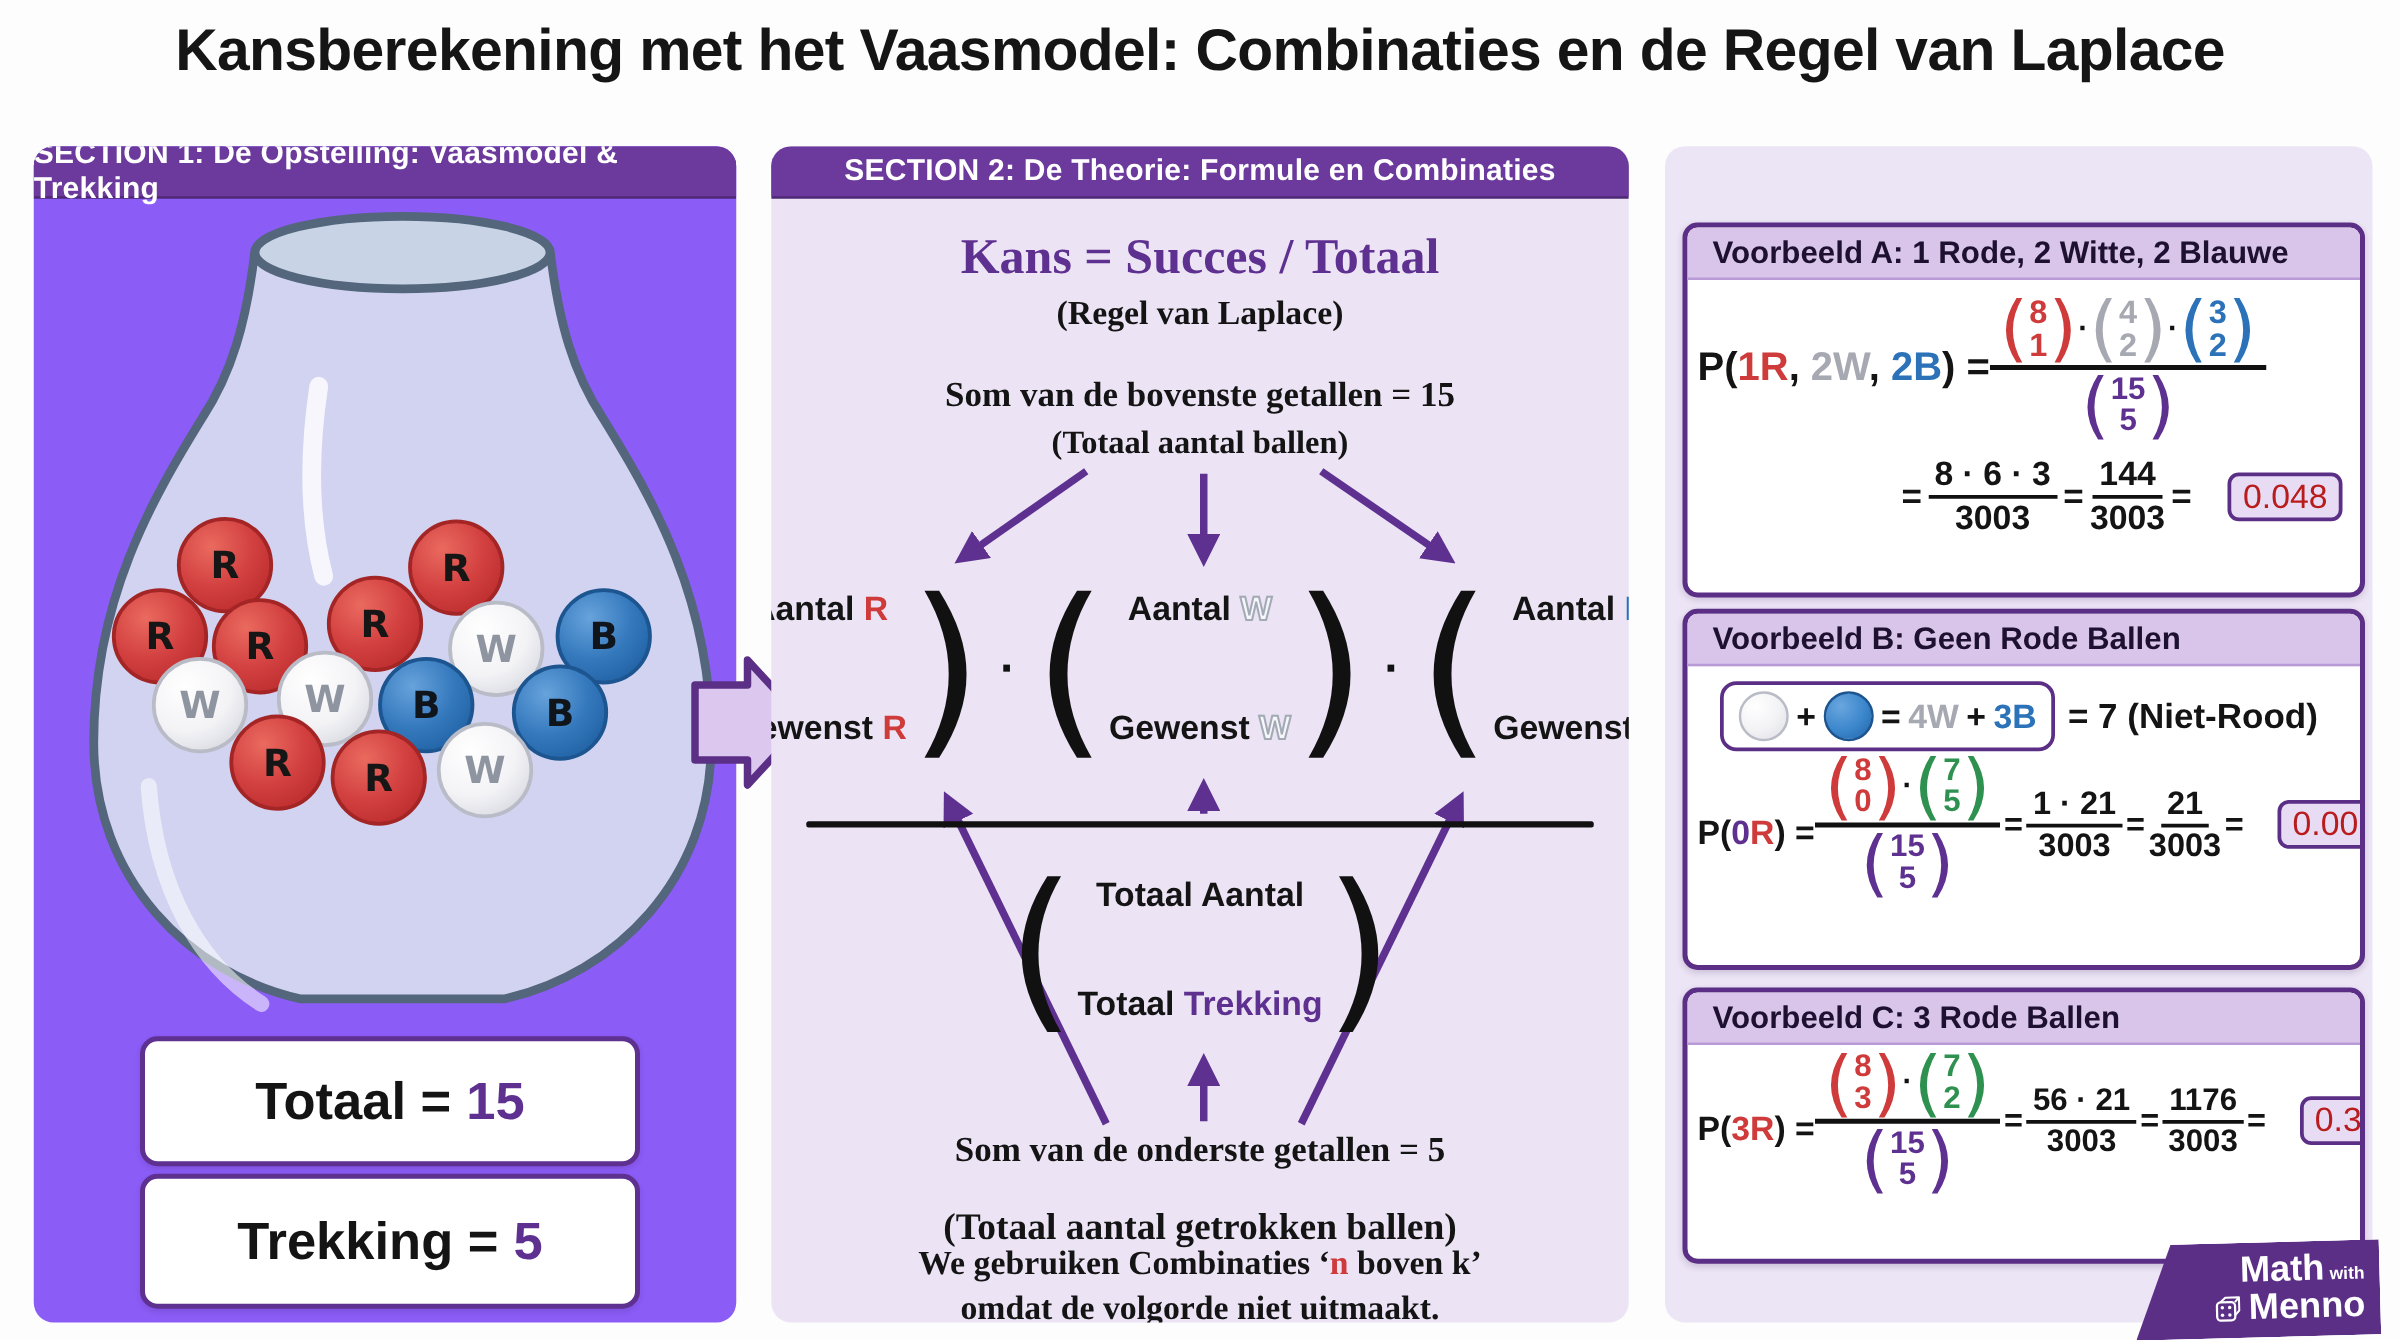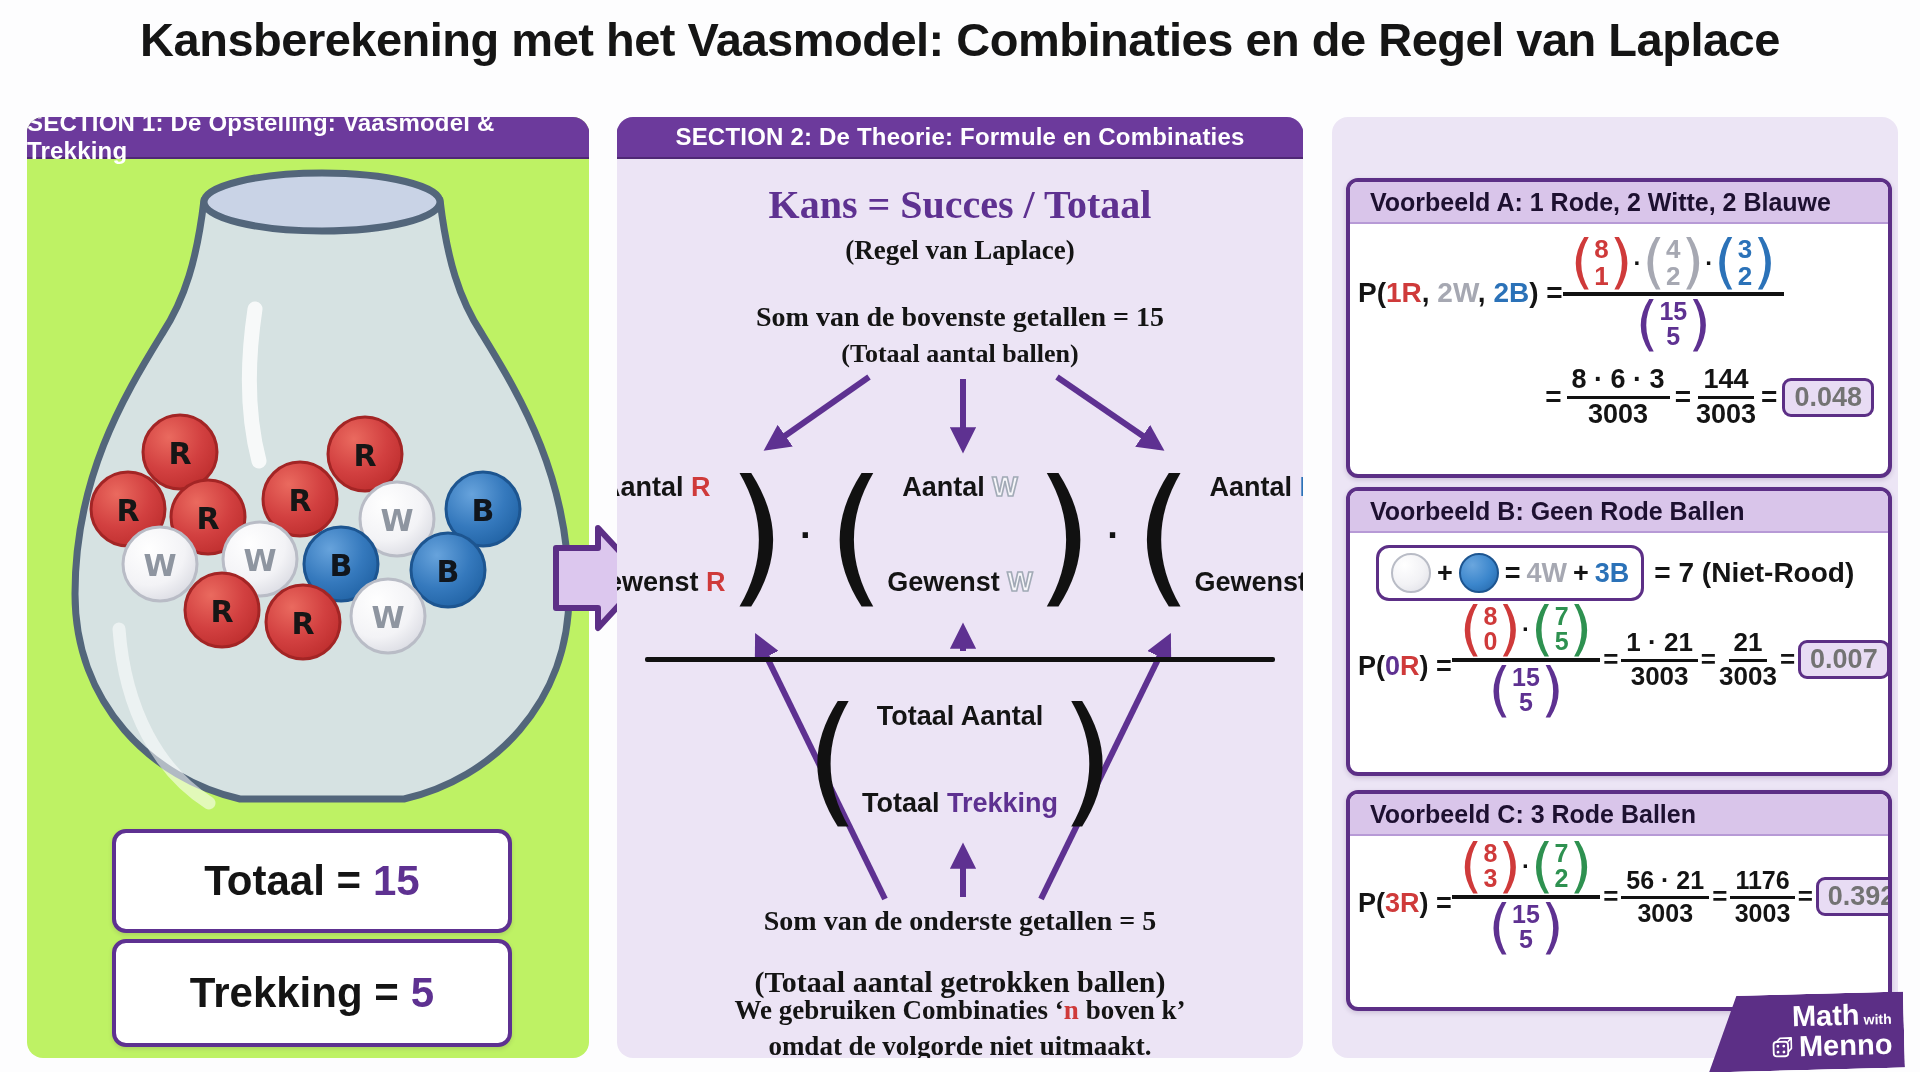--- a/index.html
+++ b/index.html
@@ -4,21 +4,21 @@
 <style>
   html,body{margin:0;padding:0;background:#fff;}
   body{font-family:"Liberation Sans","DejaVu Sans",sans-serif;color:#141414;}
   #stage{position:relative;width:1920px;height:1072px;background:#fdfdfe;overflow:hidden;}
 
   
   .main-title{position:absolute;top:12px;left:0;width:100%;text-align:center;
     font-size:47px;font-weight:800;letter-spacing:-0.5px;color:#151515;}
 
   
-  .panel{position:absolute;top:117px;height:941px;border-radius:16px;background:#bef264;overflow:hidden;}
+  .panel{position:absolute;top:117px;height:941px;border-radius:16px;background:#8b5cf6;overflow:hidden;}
   #panel1{left:27px;width:562px;}
   #panel2{left:617px;width:686px;background:#ece4f5;}
   #panel3{left:1332px;width:566px;background:#ece5f5;}
   .panel-header{position:absolute;top:0;left:0;width:100%;height:40px;background:#6c3a9c;
     color:#fff;font-weight:700;font-size:24px;display:flex;align-items:center;justify-content:center;
     letter-spacing:0.2px;box-shadow:0 2px 0 #4f2875;}
 
   
   #vase-svg{position:absolute;top:42px;left:0;}
   .value-box{position:absolute;left:85px;width:392px;background:#fff;border:4px solid #5e3191;
@@ -69,35 +69,35 @@
   
   .ex-card{position:absolute;left:14px;width:538px;background:#fff;border:4px solid #5c2f86;
     border-radius:12px;overflow:hidden;box-shadow:0 2px 5px rgba(60,30,90,.18);text-align:center;}
   #card-a{top:61px;height:292px;}
   #card-b{top:370px;height:281px;}
   #card-c{top:673px;height:213px;}
   .ex-header{height:40px;background:#d9c5ea;display:flex;align-items:center;
     padding-left:20px;font-size:25px;font-weight:700;color:#1d1030;border-bottom:2px solid #b79ad6;}
 
   .formula-row{display:flex;align-items:center;}
-  .p-label{font-size:28px;font-weight:700;white-space:nowrap;}
+  .p-label{font-size:32px;font-weight:700;white-space:nowrap;}
   .sb{display:inline-flex;align-items:center;}
   .sb-p{font-family:"DejaVu Sans",sans-serif;font-size:58px;font-weight:400;line-height:0.9;}
   .sb-n{display:flex;flex-direction:column;align-items:center;line-height:1.02;
     font-size:25px;font-weight:800;margin:0 1px;}
   .sm-dot{font-size:24px;font-weight:800;margin:0 1px;color:#111;}
   .frac{display:inline-flex;flex-direction:column;align-items:center;}
   .frac-top{display:flex;align-items:center;justify-content:center;border-bottom:4px solid #111;
     padding:0 8px 3px 8px;}
   .frac-bot{display:flex;align-items:center;justify-content:center;padding-top:2px;}
   .tfrac{display:inline-flex;flex-direction:column;align-items:center;font-size:27px;font-weight:800;line-height:1.15;}
   .tfrac .tf-n{border-bottom:3.5px solid #111;padding:0 5px 1px 5px;white-space:nowrap;}
   .eq{font-size:28px;font-weight:800;margin:0 5px;}
   .result-badge{background:#e8dcf4;border:3px solid #5c2f86;border-radius:9px;
-    padding:1px 9px;font-size:27px;font-weight:700;color:#737373;white-space:nowrap;}
+    padding:1px 9px;font-size:27px;font-weight:400;color:#b91c1c;white-space:nowrap;margin-left:24px;}
 
   #card-a .row1{margin:12px 0 0 8px;}
   #card-a .row2{margin-top:14px;display:flex;justify-content:flex-end;align-items:center;padding-right:14px;}
   #card-a .frac-top .sb-n{font-size:26px;}
 
   .legend-row{display:flex;align-items:center;margin:12px 0 0 26px;}
   .legend-box{display:flex;align-items:center;background:#fff;border:3px solid #5c2f86;
     border-radius:13px;padding:5px 12px;gap:6px;}
   .mini-ball{width:36px;height:36px;border-radius:50%;}
   .mini-ball.white{background:radial-gradient(circle at 32% 28%,#ffffff 0%,#f2f2f5 55%,#dddde4 100%);border:2px solid #b9bcc6;}

